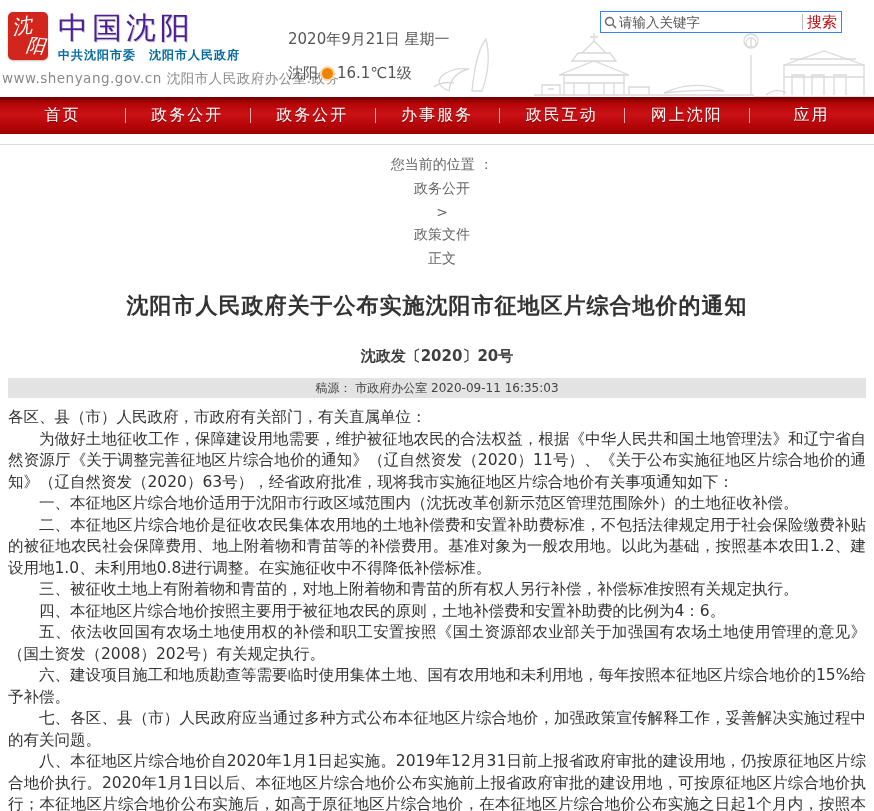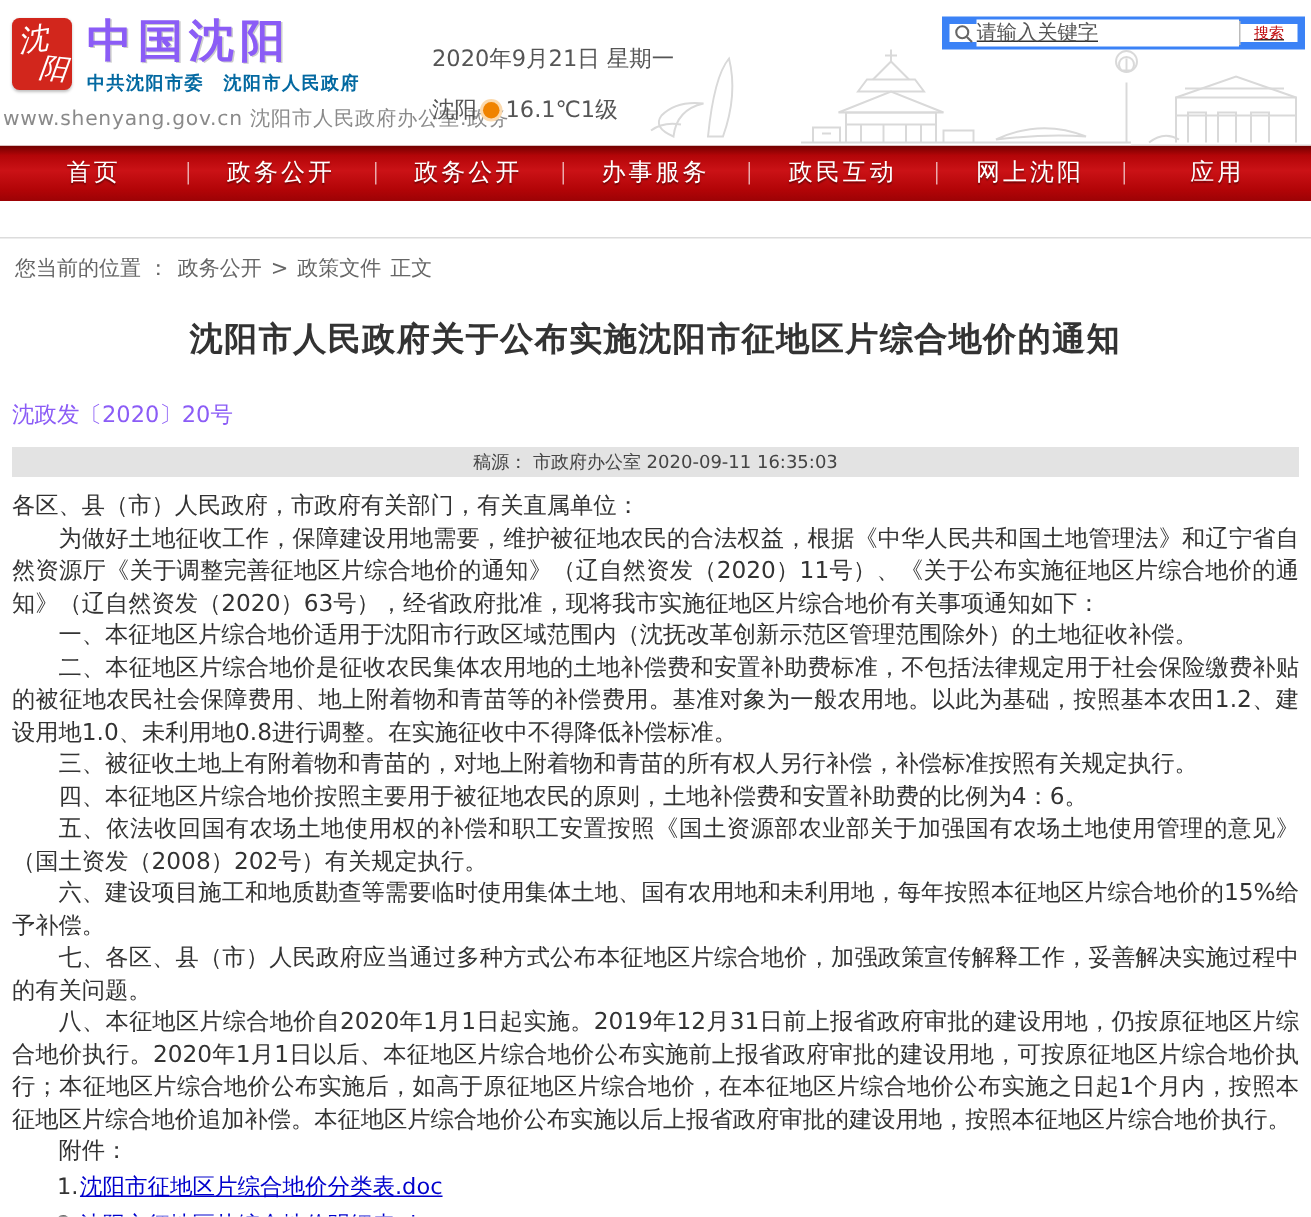--- a/index.html
+++ b/index.html
@@ -14,61 +14,61 @@
   .banner { position:relative; height:97px; background:#fff; overflow:hidden; }
   .skyline { position:absolute; right:0; bottom:0; height:80px; width:460px; pointer-events:none; }
   .logo-block { position:absolute; left:8px; top:12px; display:flex; align-items:flex-start; cursor:pointer; }
   .seal {
     width:40px; height:48px; background:#d2261c; border-radius:5px;
     position:relative; margin-right:10px; box-shadow:0 1px 2px rgba(0,0,0,.25);
   }
   .seal span { position:absolute; color:#fff; font-family:"DejaVu Serif","Liberation Serif",serif; font-style:italic; }
   .seal .s1 { left:4px; top:1px;  font-size:20px; transform:rotate(-8deg); }
   .seal .s2 { right:3px; bottom:1px; font-size:19px; transform:rotate(6deg); }
-  .titles .site-title { font-size:30px; font-weight:bold; color:#8b5cf6; letter-spacing:4px; line-height:32px; text-shadow:1px 1px 0 #ccc; }
+  .titles .site-title { font-size:30px; font-weight:normal; color:#4c1d95; letter-spacing:4px; line-height:32px; text-shadow:1px 1px 0 #ccc; }
   .titles .site-subtitle { font-size:12px; font-weight:bold; color:#0369a1; margin-top:3px; letter-spacing:1px; }
   .url-line { position:absolute; left:2px; top:70px; font-size:13.5px; color:#8a8a8a; letter-spacing:.5px; }
   .date-block { position:absolute; left:268px; top:30px; font-size:15px; color:#555;margin-left:20px; }
   .weather-row { margin-top:15px; display:flex; align-items:center; gap:4px; }
   .sun-icon { width:11px; height:11px; border-radius:50%; background:#f08300; box-shadow:0 0 0 2px #fbd9ad; display:inline-block; }
   .search-box {
-    position:absolute; left:628px; top:11px; width:242px; height:22px;
-    border:5px solid #3b82f6; background:#fff; display:flex; align-items:center;text-decoration:underline;
+    position:absolute; left:600px; top:11px; width:242px; height:22px;
+    border:1px solid #3b82f6; background:#fff; display:flex; align-items:center;
   }
   .search-icon { width:18px; flex:0 0 18px; display:flex; justify-content:center; }
   .search-input { flex:1; border:none; outline:none; font-size:13.5px; color:#333; height:18px; font-family:inherit; }
   .search-input::placeholder { color:#555; }
   .search-divider { width:1px; height:16px; background:#bbb; }
-  .search-btn { flex:0 0 38px; text-align:center; font-size:10px; color:#c00a0d; background:none; border:none; cursor:pointer; font-family:inherit; }
+  .search-btn { flex:0 0 38px; text-align:center; font-size:15px; color:#c00a0d; background:none; border:none; cursor:pointer; font-family:inherit; }
 
   
   .navbar {
     height:37px; display:flex; align-items:stretch;
     background:linear-gradient(180deg,#6f0000 0%,#b30508 18%,#cb1216 45%,#b20407 80%,#9c0205 100%);
   }
   .nav-item {
     flex:1; display:flex; align-items:center; justify-content:center;
     color:#fff; font-size:16px; letter-spacing:2px; cursor:pointer;
     position:relative; text-shadow:0 1px 1px rgba(0,0,0,.4);
   }
   .nav-item + .nav-item::before {
     content:""; position:absolute; left:0; top:11px; width:1px; height:15px; background:rgba(255,255,255,.65);
   }
 
   
   .breadcrumb {
-    margin-top:24px; border-top:1px solid #dcdcdc; padding:11px 0 6px 10px;
-    font-size:14px; color:#666; display:flex; gap:6px; align-items:center;
+    margin-top:10px; border-top:1px solid #dcdcdc; padding:11px 0 6px 10px;
+    font-size:14px; color:#666; display:flex; gap:6px; align-items:center;flex-direction:column;
   }
   .breadcrumb .bc-link { color:#666; cursor:pointer; }
 
   
   .article { padding:0 8px; }
   .article-title { text-align:center; font-size:22px; font-weight:bold; color:#333; margin-top:17px; letter-spacing:1px; }
-  .doc-number { font-size:15px; color:#8b5cf6; margin-top:26px; }
+  .doc-number { text-align:center; font-size:15px; color:#404040; margin-top:26px;font-weight:bold; }
   .source-bar {
     margin-top:12px; background:#e3e3e3; height:20px; line-height:20px;
     text-align:center; font-size:12px; color:#444;
   }
   .body-text { margin-top:9px; font-size:15.5px; line-height:21.5px; text-align:justify; color:#333; }
   .body-text p.salutation { text-indent:0; }
   .body-text p.para { text-indent:2em; }
   .attach-heading { text-indent:2em; font-size:15.5px; line-height:21.5px; margin-top:0; }
   .attach-row { padding-left:30px; line-height:25px; font-size:15px; }
   .attach-row .num { color:#333; margin-right:1px; }

